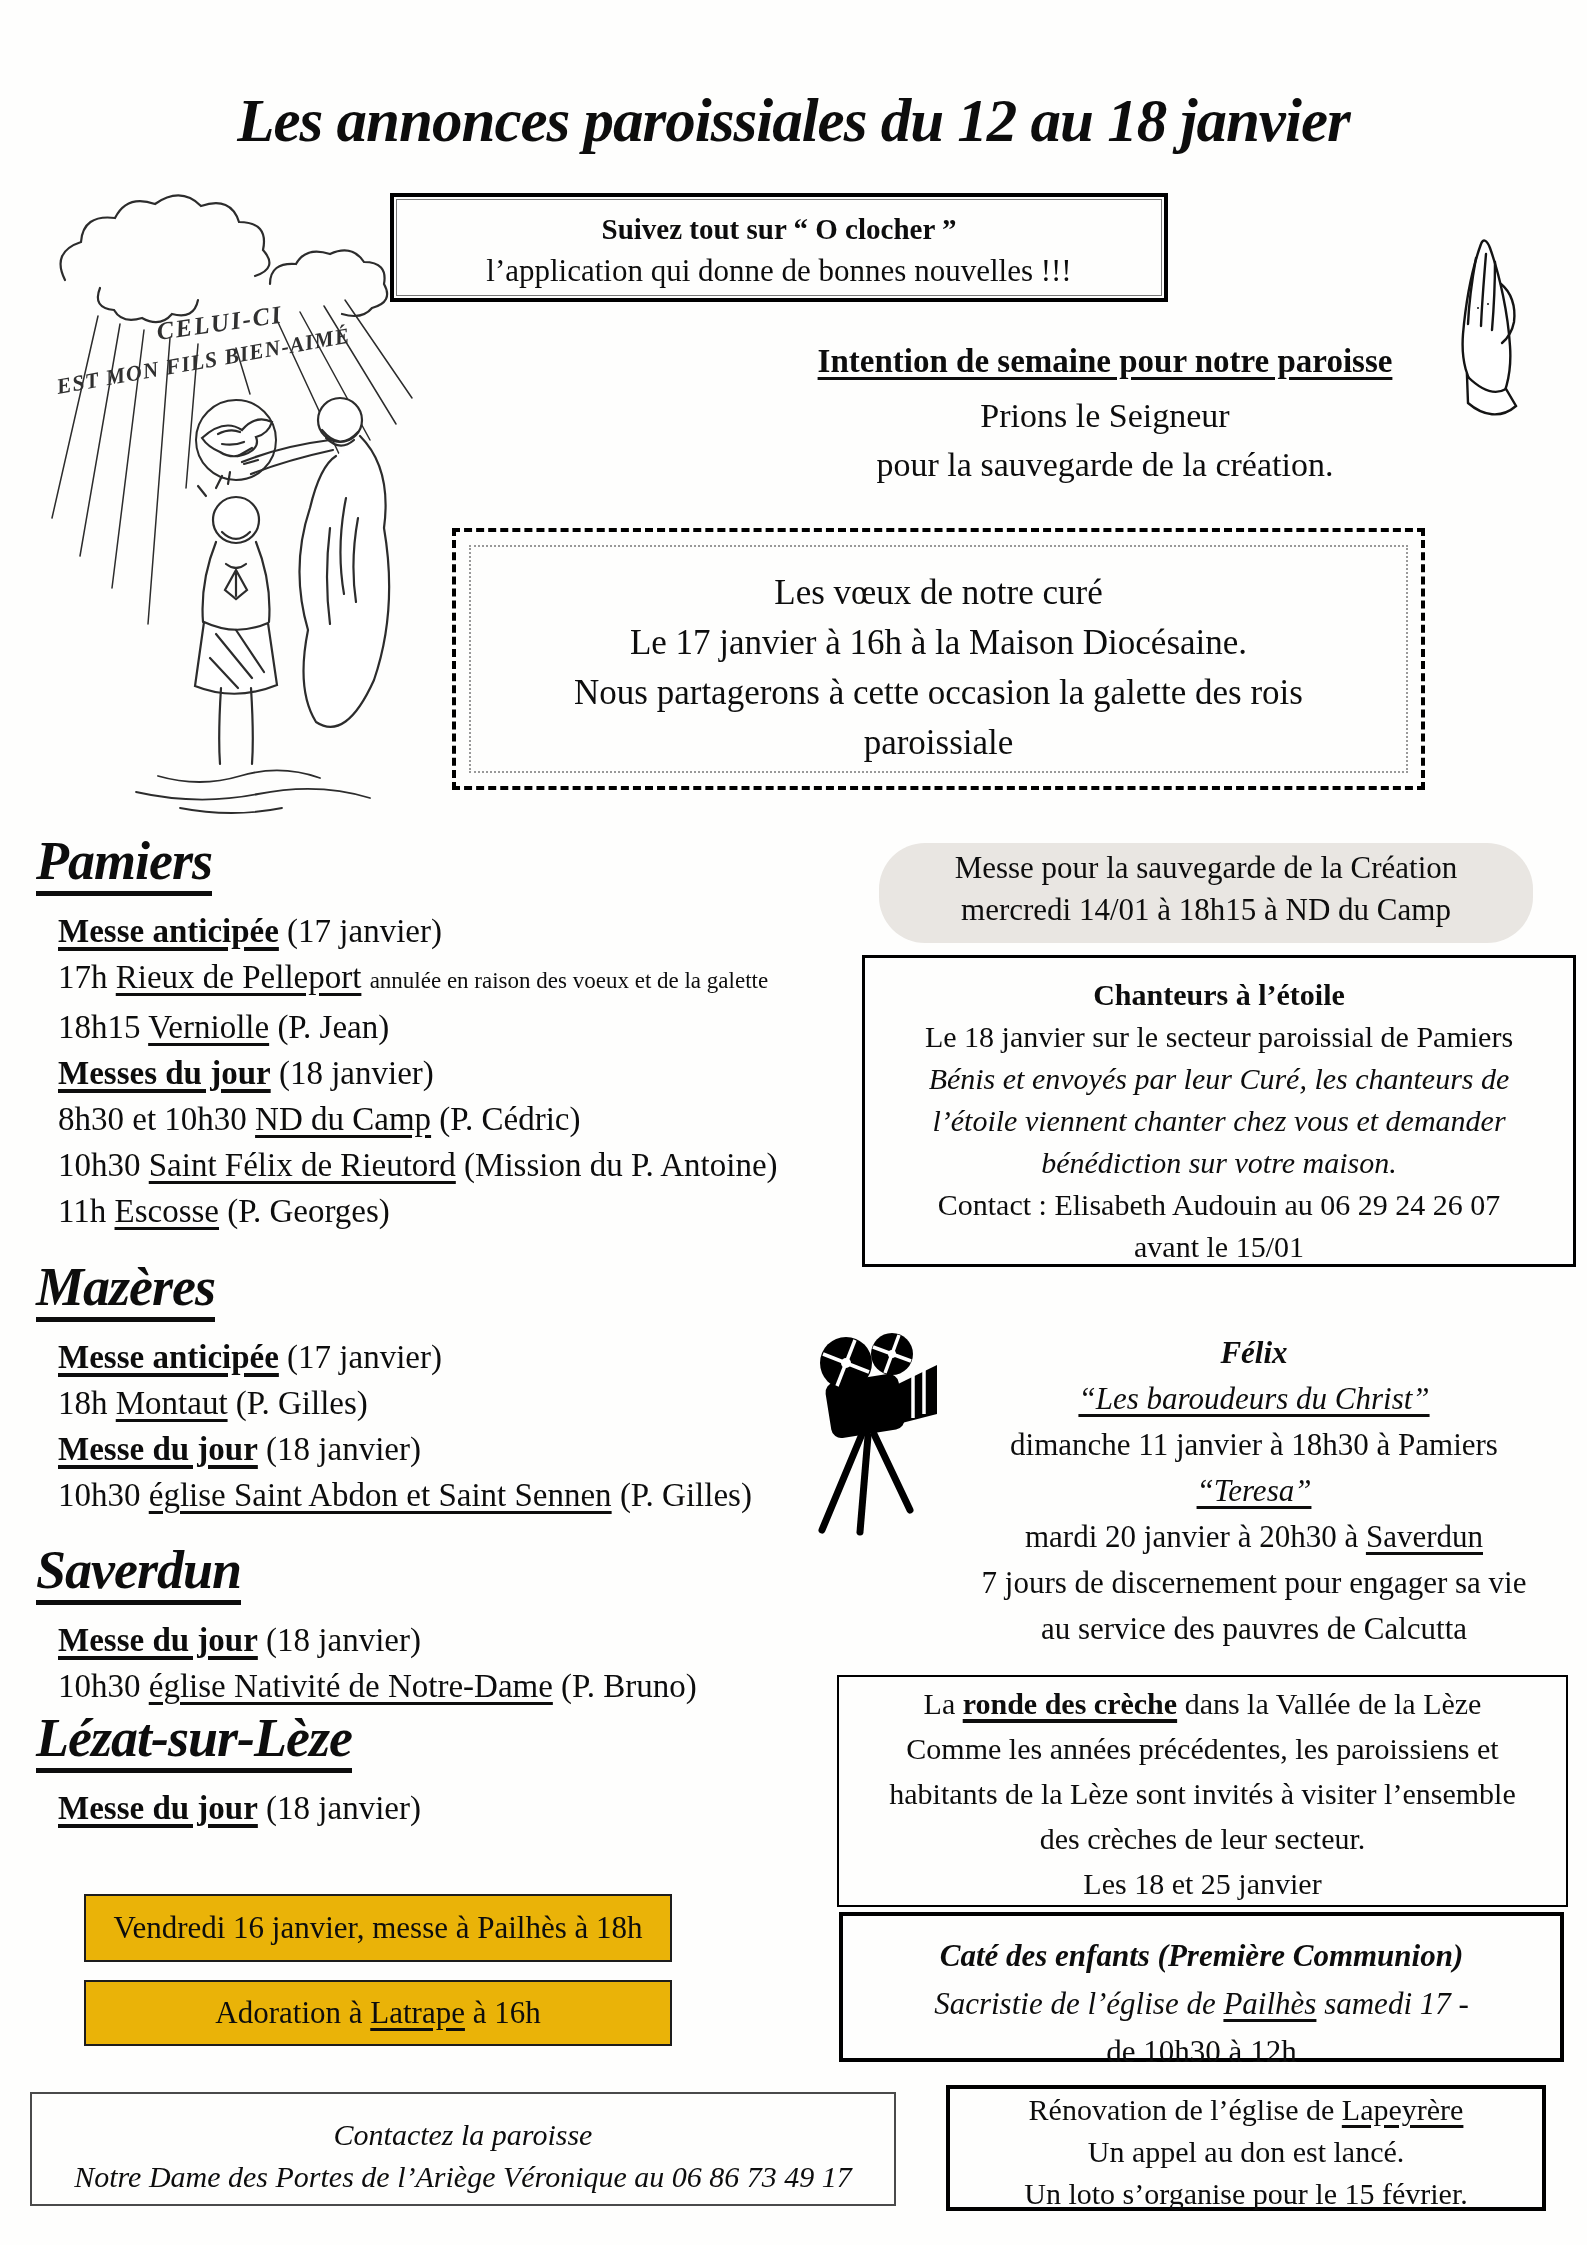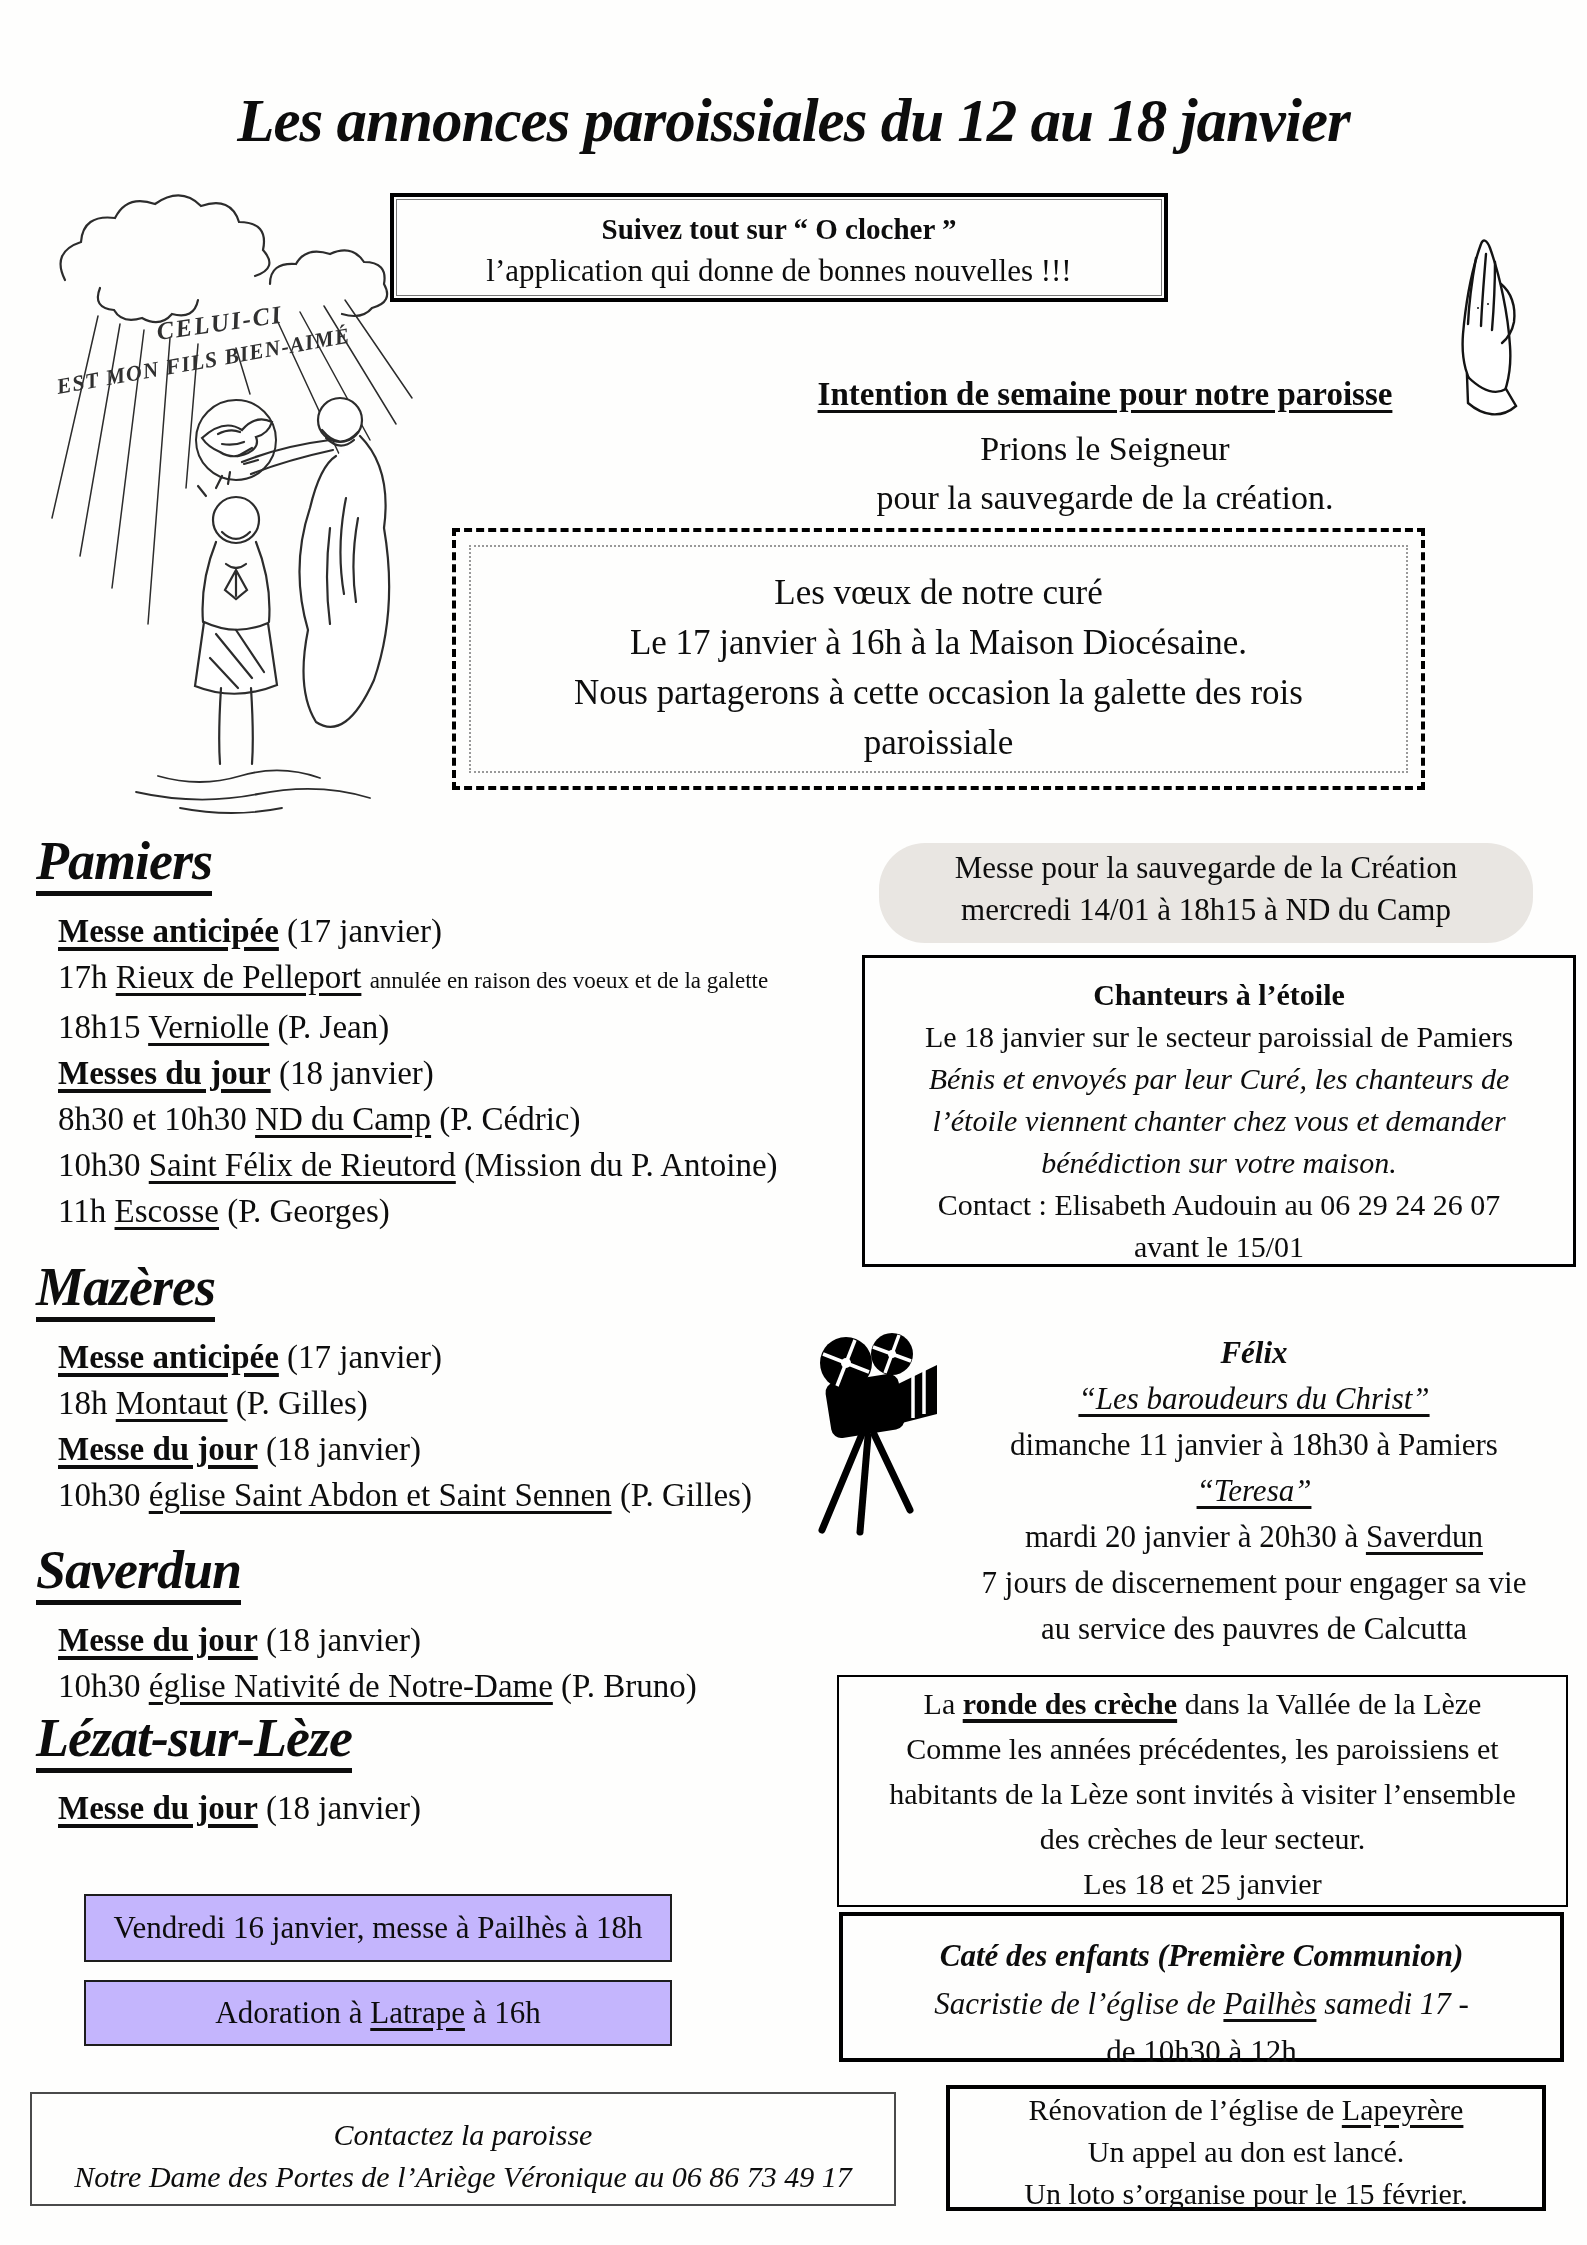--- a/index.html
+++ b/index.html
@@ -18,21 +18,21 @@
 
   
   #app-box{left:390px;top:193px;width:778px;height:109px;border:4px solid #000;box-sizing:border-box;text-align:center;}
   #app-box .inner{position:absolute;inset:2px;border:1px solid #777;}
   #app-line1{margin-top:11px;font-size:29px;font-weight:bold;line-height:42px;}
   #app-line2{font-size:31px;line-height:42px;}
 
   
   #intention{left:760px;top:341px;width:690px;text-align:center;}
   #intention-heading{font-size:33px;font-weight:bold;line-height:40px;
-      text-decoration:underline;text-decoration-thickness:3px;text-underline-offset:5px;margin-top:33px;}
+      text-decoration:underline;text-decoration-thickness:3px;text-underline-offset:5px;}
   #intention .lines{margin-top:10px;font-size:34px;line-height:49px;}
 
   
   #voeux{left:452px;top:528px;width:973px;height:262px;border:4px dashed #000;box-sizing:border-box;}
   #voeux .dotted{position:absolute;inset:13px;border:2px dotted #999;}
   #voeux .lines{position:absolute;left:0;right:0;top:36px;text-align:center;font-size:35px;line-height:50px;}
 
   
   .section{left:36px;width:830px;}
   .sec-heading{display:inline-block;font-size:54px;font-style:italic;font-weight:600;line-height:1;
@@ -50,21 +50,21 @@
         text-align:center;font-size:30px;line-height:42px;padding-top:16px;}
   #cinema{left:958px;top:1330px;width:592px;text-align:center;font-size:31px;line-height:46px;}
   #ronde{left:837px;top:1675px;width:731px;height:232px;border:2.5px solid #000;box-sizing:border-box;
         text-align:center;font-size:30px;line-height:45px;padding-top:4px;}
   #cate{left:839px;top:1912px;width:725px;height:150px;border:4px solid #000;box-sizing:border-box;
         text-align:center;font-size:31px;line-height:48px;padding-top:16px;}
   #renov{left:946px;top:2085px;width:600px;height:126px;border:4px solid #000;box-sizing:border-box;
         text-align:center;font-size:30px;line-height:42px;}
 
   
-  .note{left:84px;width:588px;background:#c4b5fd;border:2.5px solid #1d1d1d;box-sizing:border-box;
+  .note{left:84px;width:588px;background:#eab308;border:2.5px solid #1d1d1d;box-sizing:border-box;
         display:flex;align-items:center;justify-content:center;font-size:31px;}
   #note1{top:1894px;height:68px;}
   #note2{top:1980px;height:66px;}
 
   #contact{left:30px;top:2092px;width:866px;height:114px;border:2px solid #4a4a4a;box-sizing:border-box;
         text-align:center;font-size:30px;line-height:42px;padding-top:20px;}
 
   svg text{font-family:"Liberation Serif","DejaVu Serif",serif;}
 </style>
 </head>

